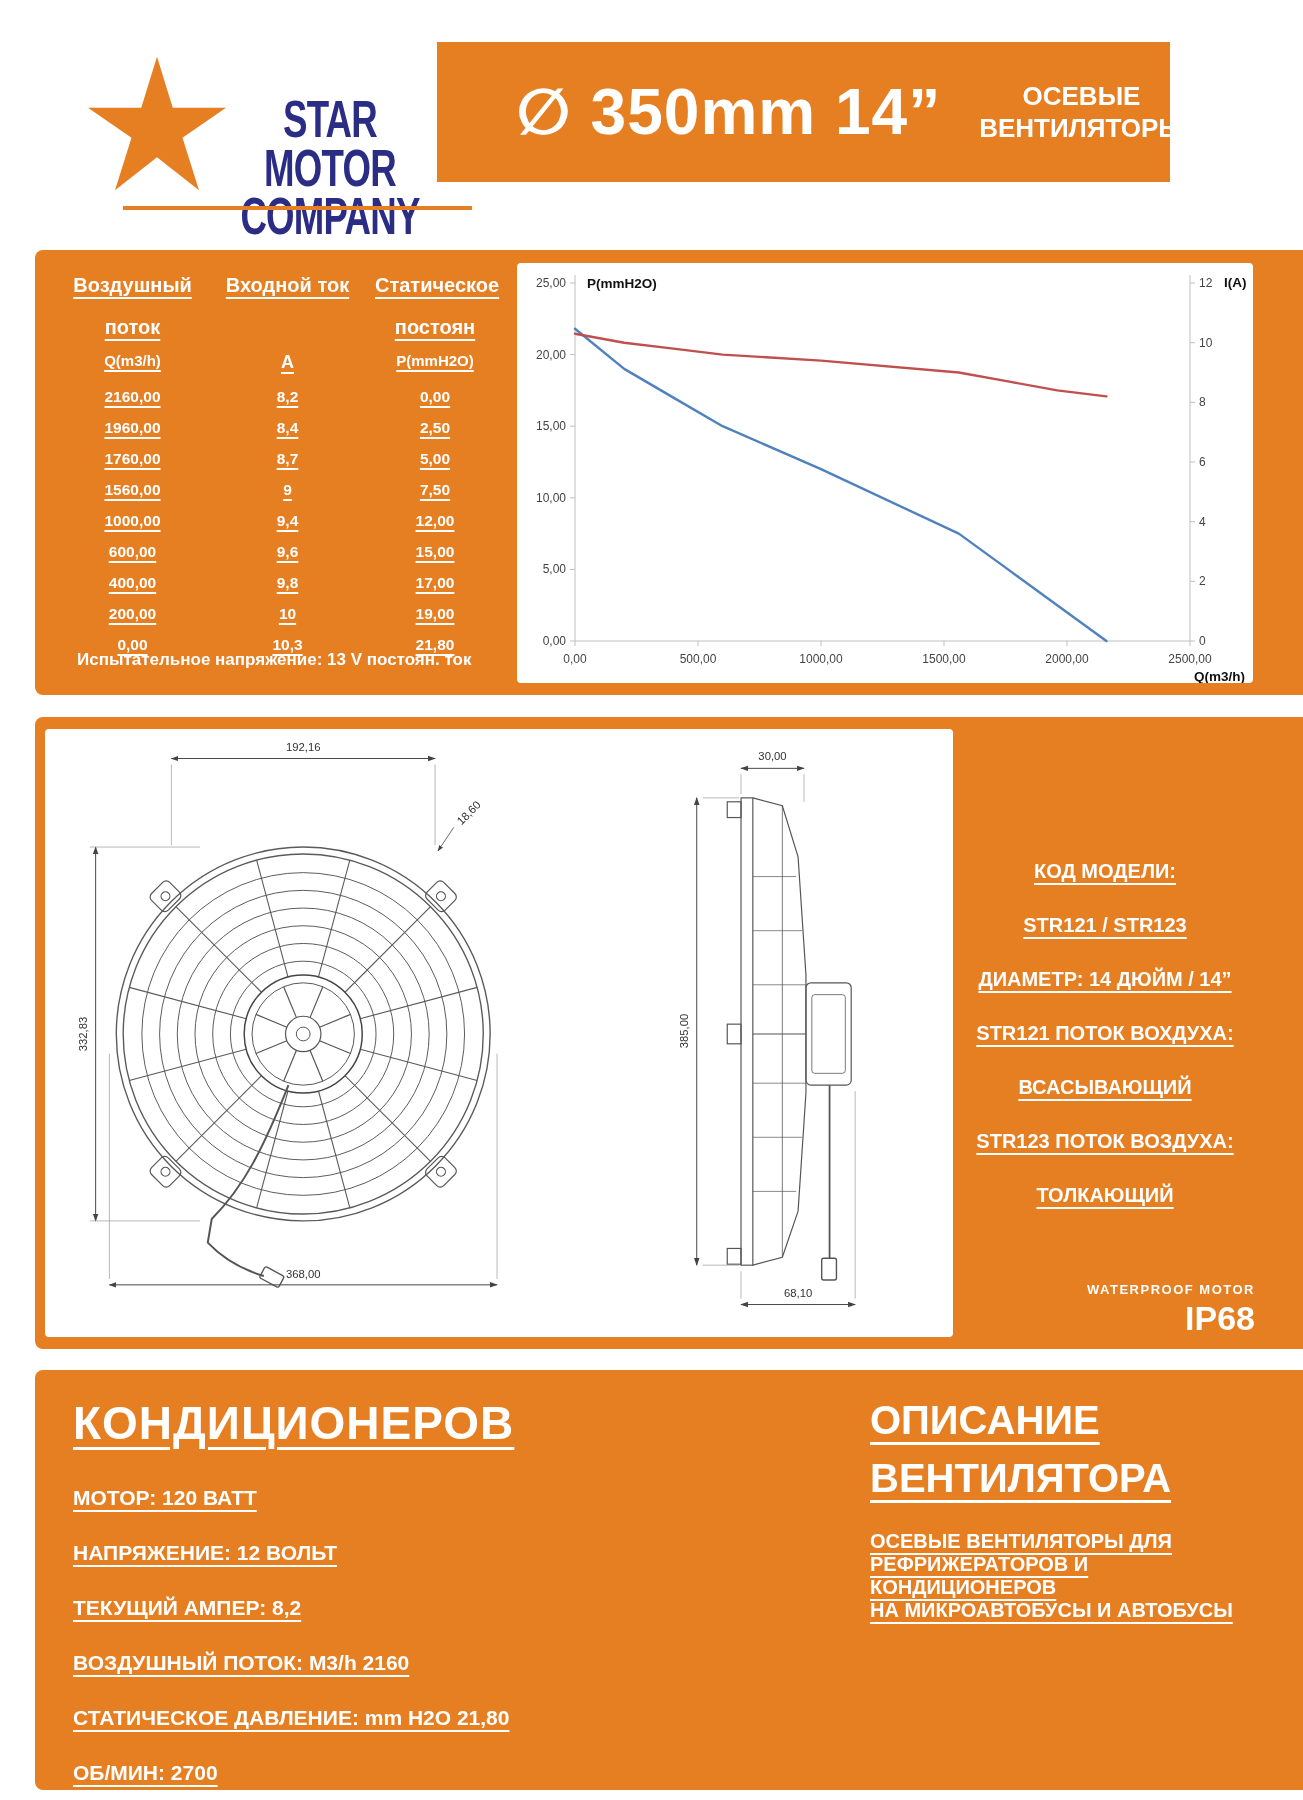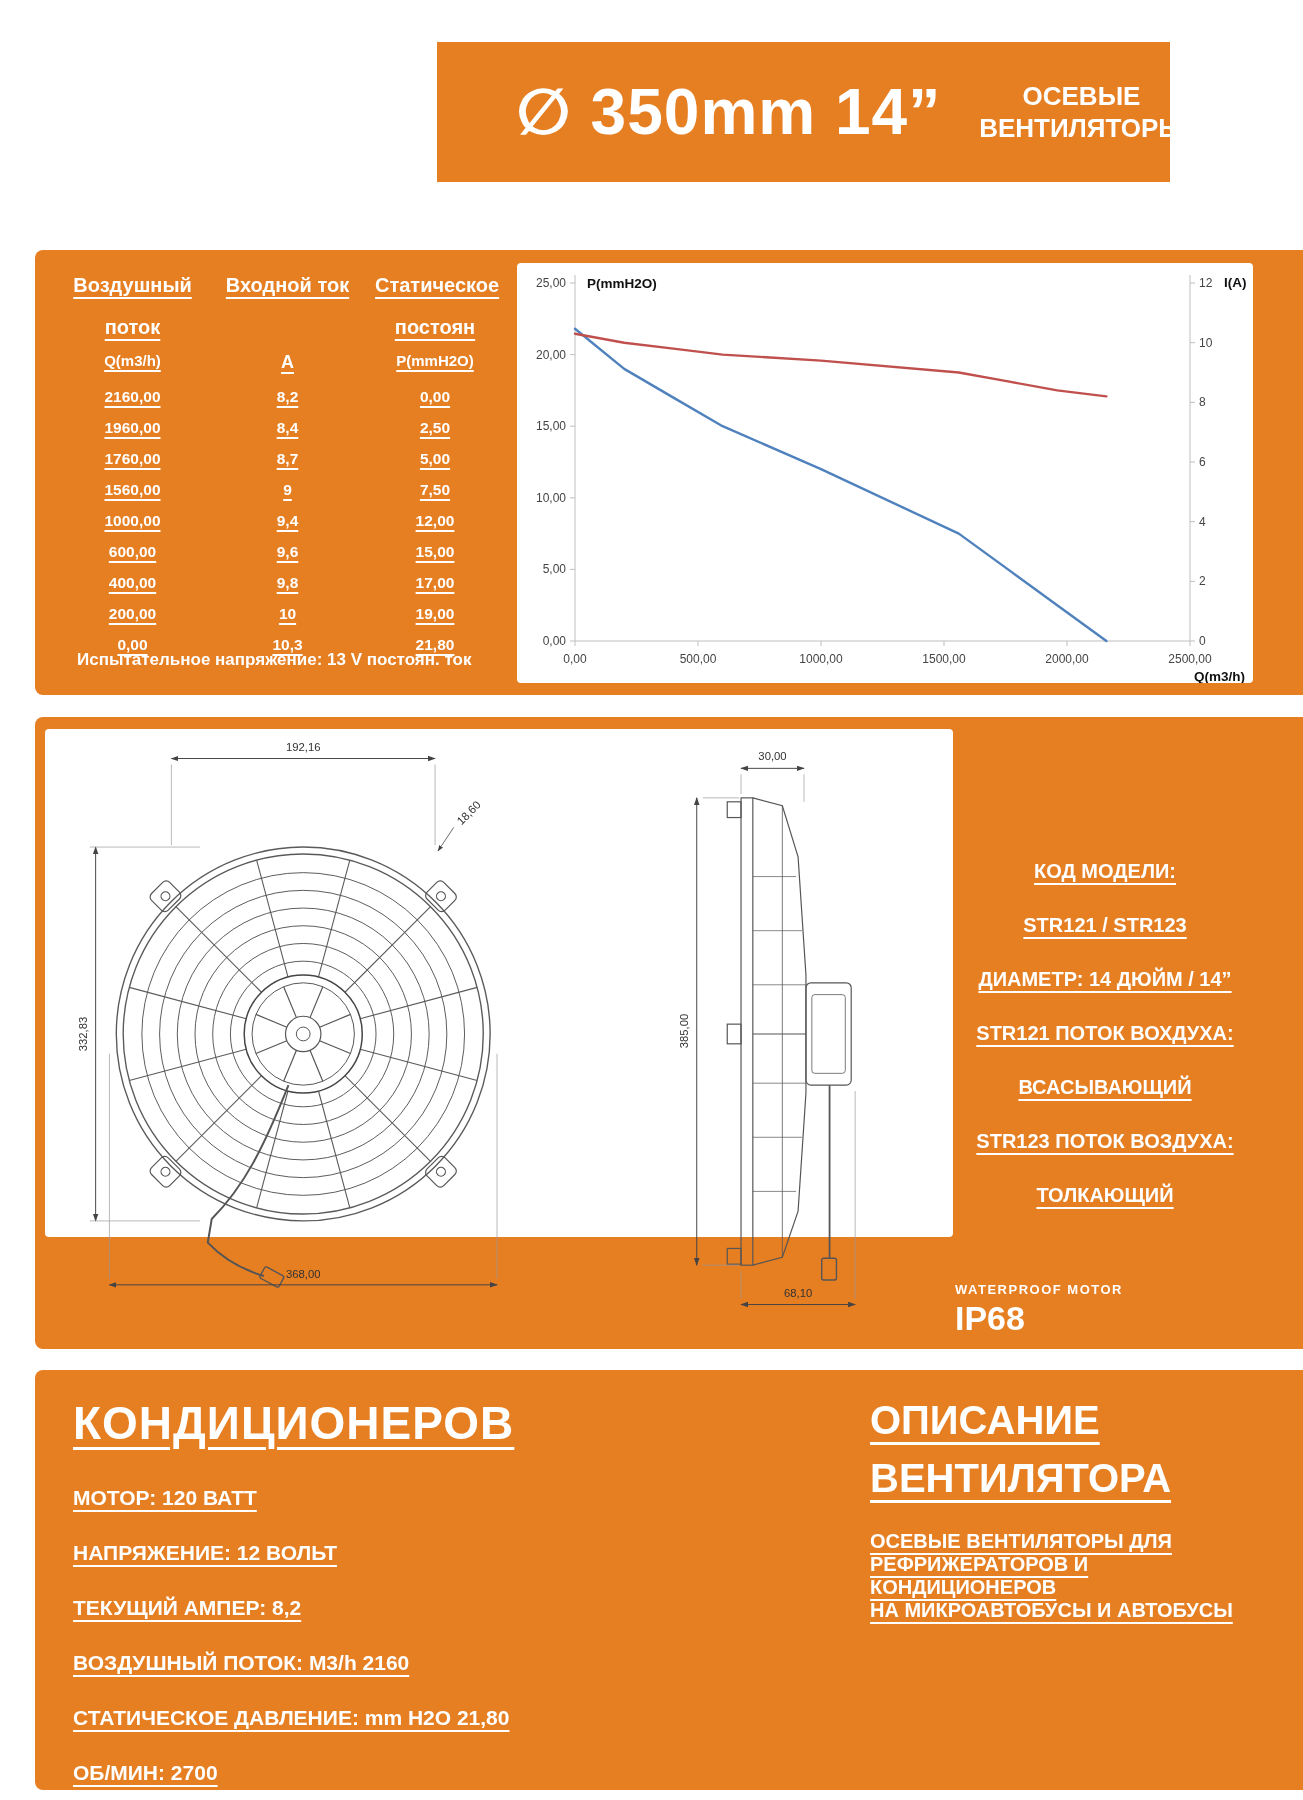--- a/index.html
+++ b/index.html
@@ -34,25 +34,25 @@
   .spec-row{display:grid;grid-template-columns:135px 175px 120px;height:31px;align-items:center;}
   .spec-cell{text-align:center;color:#fff;font-weight:bold;font-size:15.5px;}
   #spec-note{left:42px;top:400px;width:480px;color:#fff;font-weight:bold;font-size:17px;}
 
   #chart-box{left:482px;top:13px;width:736px;height:420px;background:#fff;border-radius:4px;}
   .ctick{font-family:"Liberation Sans",sans-serif;font-size:12px;fill:#444;}
   .clab{font-family:"Liberation Sans",sans-serif;font-size:13.5px;font-weight:bold;fill:#111;}
 
   
   #section-b{left:35px;top:717px;width:1233px;height:632px;border-radius:8px;}
-  #drawing-panel{left:10px;top:12px;width:908px;height:508px;background:#fff;border-radius:4px;}
+  #drawing-panel{left:10px;top:12px;width:908px;height:608px;background:#fff;border-radius:4px;}
   .dim{font-family:"Liberation Sans",sans-serif;font-size:11.5px;fill:#333;}
   #model-list{left:920px;top:143px;width:300px;text-align:center;}
   .model-line{color:#fff;font-weight:bold;font-size:20px;margin-bottom:31px;}
-  #waterproof-block{left:920px;top:565px;width:300px;text-align:left;color:#fff;}
+  #waterproof-block{left:920px;top:565px;width:300px;text-align:right;color:#fff;}
   #waterproof-label{font-size:13px;font-weight:bold;letter-spacing:1.5px;}
   #ip-rating{font-size:34px;font-weight:bold;margin-top:2px;}
 
   
   #section-c{left:35px;top:1370px;width:1233px;height:420px;border-radius:8px;}
   #char-col{left:38px;top:26px;width:500px;}
   #char-title{color:#fff;font-weight:bold;font-size:46px;letter-spacing:1px;}
   #char-list{margin-top:36px;}
   .char-item{color:#fff;font-weight:bold;font-size:21px;margin-bottom:31px;}
   #center-list{left:355px;top:108px;width:380px;text-align:center;}
@@ -60,20 +60,31 @@
   #desc-col{left:835px;top:24px;width:400px;}
   #desc-title{color:#fff;font-weight:bold;font-size:40px;line-height:1.3;}
   #desc-list{margin-top:26px;}
   .desc-item{color:#fff;font-weight:bold;font-size:20px;}
 </style>
 </head>
 <body>
 
 <div id="page">
 
+  <div id="logo-box" class="abs">
+    <svg id="logo-star" class="abs" viewBox="0 0 240 210">
+      <polygon fill="#E67E22" points="120,14 141,82 212,82 154,122 176,192 120,148 64,192 86,122 28,82 99,82"></polygon>
+    </svg>
+    <div id="logo-text" class="abs">
+      <div>STAR MOTOR</div>
+      <div>COMPANY</div>
+    </div>
+    <div id="made-in" class="abs">MADE IN TURKEY</div>
+    <div id="logo-underline" class="abs"></div>
+  </div>
 
   <div id="title-box" class="abs orange">
     <span id="diam-text">∅ 350mm 14”</span>
     <span id="prod-name">
       <span style="display:block">ОСЕВЫЕ</span>
       <span style="display:block">ВЕНТИЛЯТОРЫ</span>
     </span>
   </div>
 
   <div id="section-a" class="abs orange">

